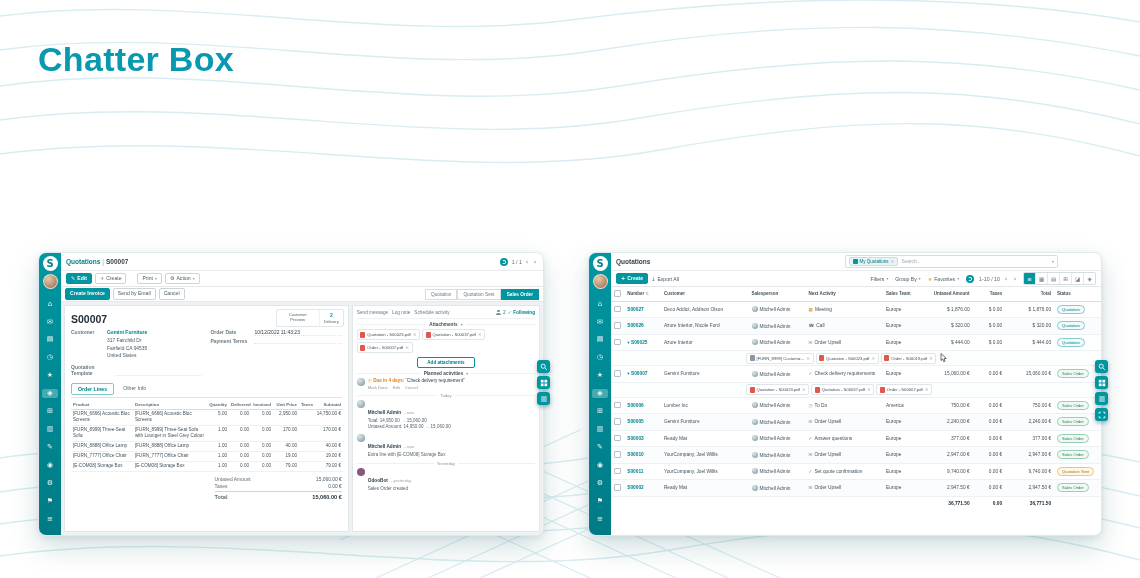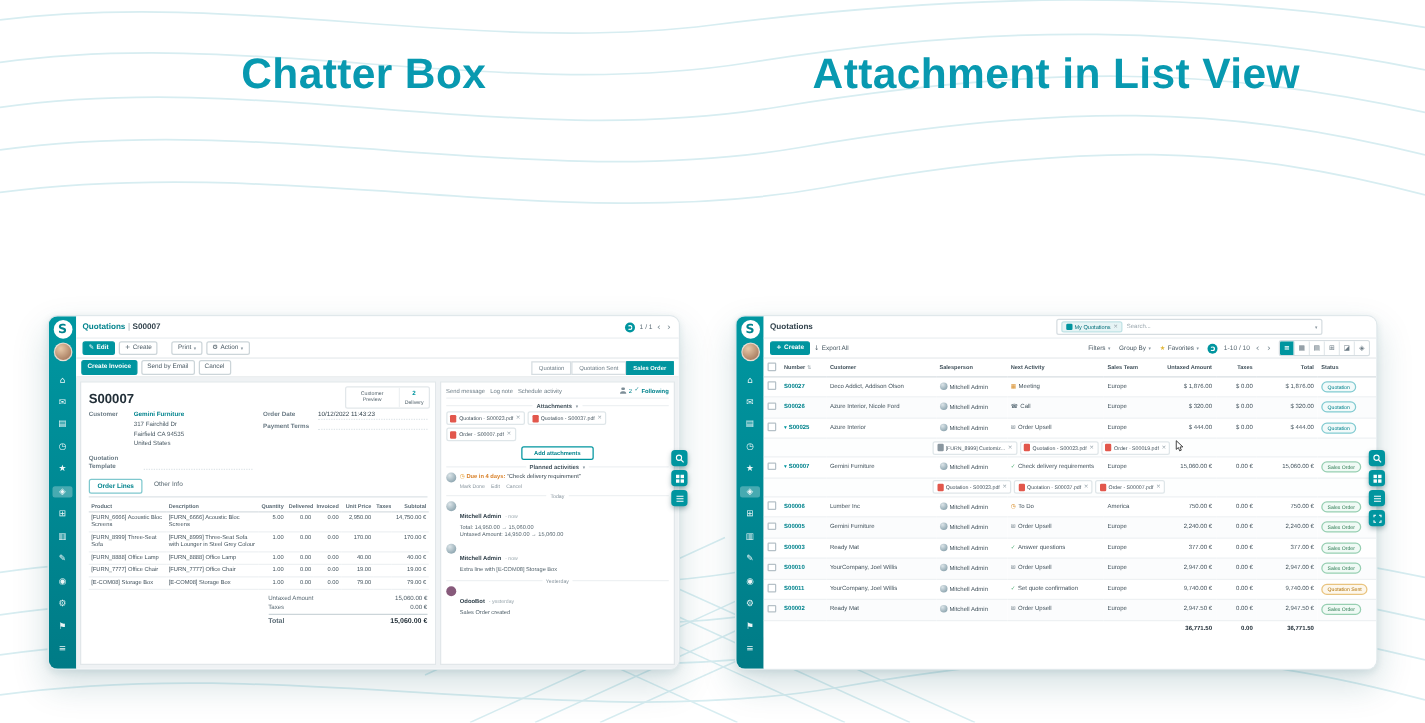--- a/index.html
+++ b/index.html
@@ -2,21 +2,21 @@
 <html><head>
 <meta charset="utf-8">
 <style>
   html,body{margin:0;padding:0}
   body{position:relative;width:1140px;height:578px;background:#ffffff;overflow:hidden;
        font-family:"Liberation Sans",sans-serif;-webkit-font-smoothing:antialiased}
   .g{font-family:"DejaVu Sans",sans-serif}
   .bg{position:absolute;left:0;top:0;z-index:0}
 
   
-  .feature{position:absolute;z-index:2;text-align:center}
+  .feature{position:absolute;z-index:2;}
   .f-left{left:38px;top:40px;width:506px}
   .f-right{left:578px;top:40px;width:534px}
   .f-title{margin:0;font-size:34px;font-weight:800;color:#0899b0;letter-spacing:.3px}
   .f-sub{margin:15px 0 0;font-size:18.5px;line-height:1.5;color:#1d2b36;font-weight:500}
 
   
   .card{position:absolute;z-index:3}
   .card-form{left:38px;top:252px;width:506px;height:284px}
   .card-list{left:588px;top:252px;width:514px;height:284px}
   .card-inner{position:absolute;inset:0;border-radius:8px;overflow:hidden;display:flex;background:#fff;
@@ -198,21 +198,20 @@
     <path d="M404,430 L728,578"></path>
     <path d="M456,432 L780,578"></path>
     <path d="M300,446 L590,578"></path>
   </g>
 </svg>
 
 <section class="feature f-left">
   <h1 class="f-title">Chatter Box</h1>
 </section>
 <section class="feature f-right">
-  <h1 class="f-title">Attachment in List View</h1>
 </section>
 
 <div class="card card-form">
   <div class="card-inner">
     <aside class="sidebar">
       <div class="logo g">S</div>
       <div class="s-avatar"></div>
       <div class="side-icons">
           <span class="side-ic g">⌂</span>
           <span class="side-ic g">✉</span>

